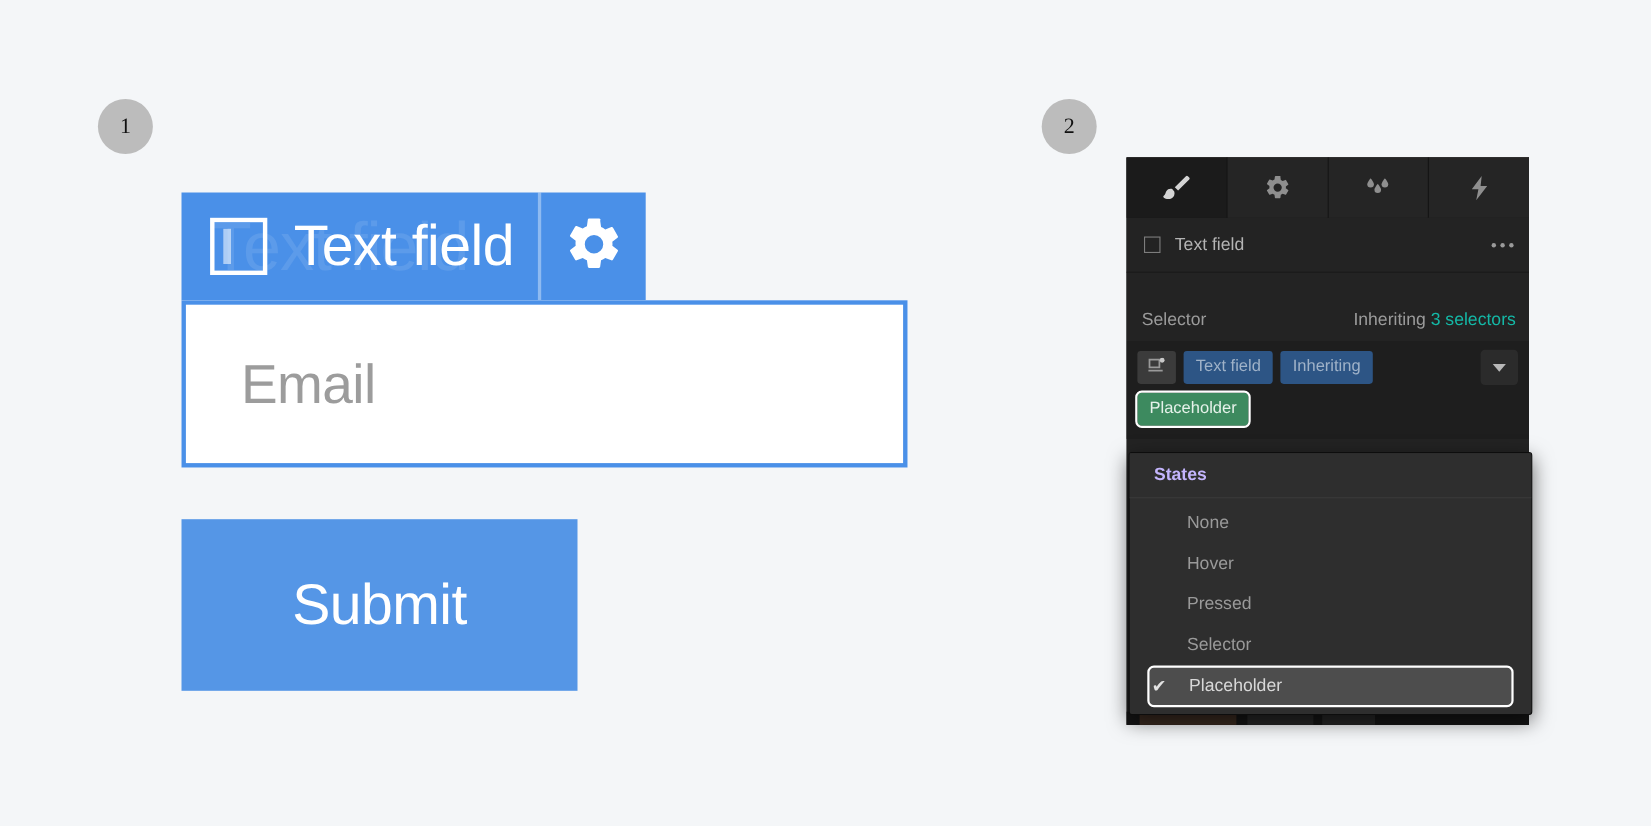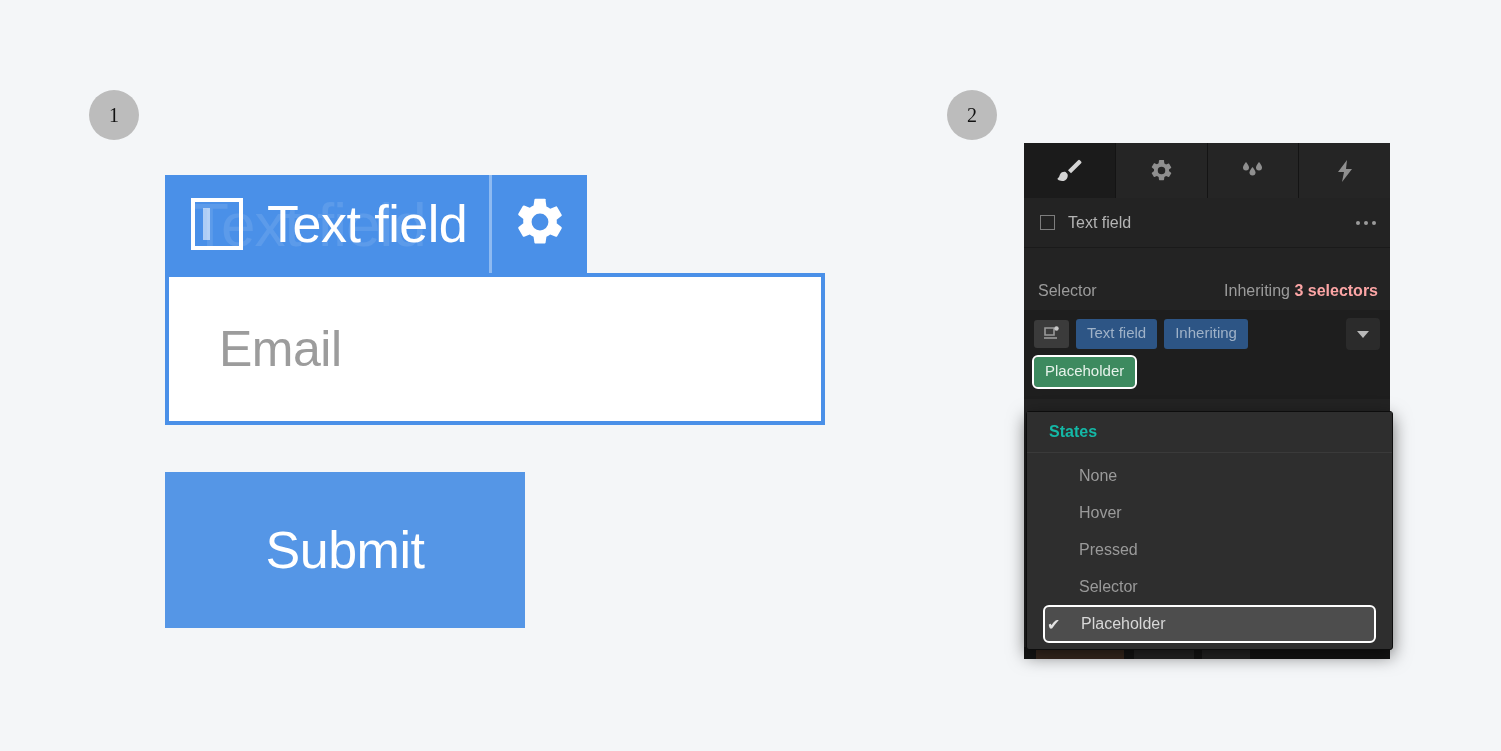--- a/index.html
+++ b/index.html
@@ -216,21 +216,21 @@
     align-items: baseline;
     padding: 14px 12px 10px 14px;
     background: #232323;
   }
   .selector-title { color: #9b9b9b; font-size: 16px; margin-top: 20px; }
   .selector-inherit {
     margin-left: auto;
     color: #9b9b9b;
     font-size: 16px;
   }
-  .selector-inherit .count { color: #fca5a5; font-weight: bold; }
+  .selector-inherit .count { color: #14b8a6; }
 
   .selector-chips {
     background: #1e1e1e;
     padding: 8px 10px 12px 10px;
     position: relative;
     min-height: 78px;
   }
   .chip-row {
     display: flex;
     align-items: center;
@@ -281,21 +281,21 @@
     top: 411px;
     width: 367px;
     background: #2e2e2e;
     border: 1px solid #0d0d0d;
     border-radius: 3px;
     box-shadow: 0 6px 18px rgba(0,0,0,0.55);
     padding-bottom: 6px;
   }
   .states-header {
     padding: 11px 0 11px 22px;
-    color: #14b8a6;
+    color: #c4b5fd;
     font-size: 16px;
     font-weight: bold;
     background: #2e2e2e;
     border-bottom: 1px solid #3a3a3a;
   }
   .states-list { padding-top: 4px; }
   .state-item {
     height: 37px;
     display: flex;
     align-items: center;

